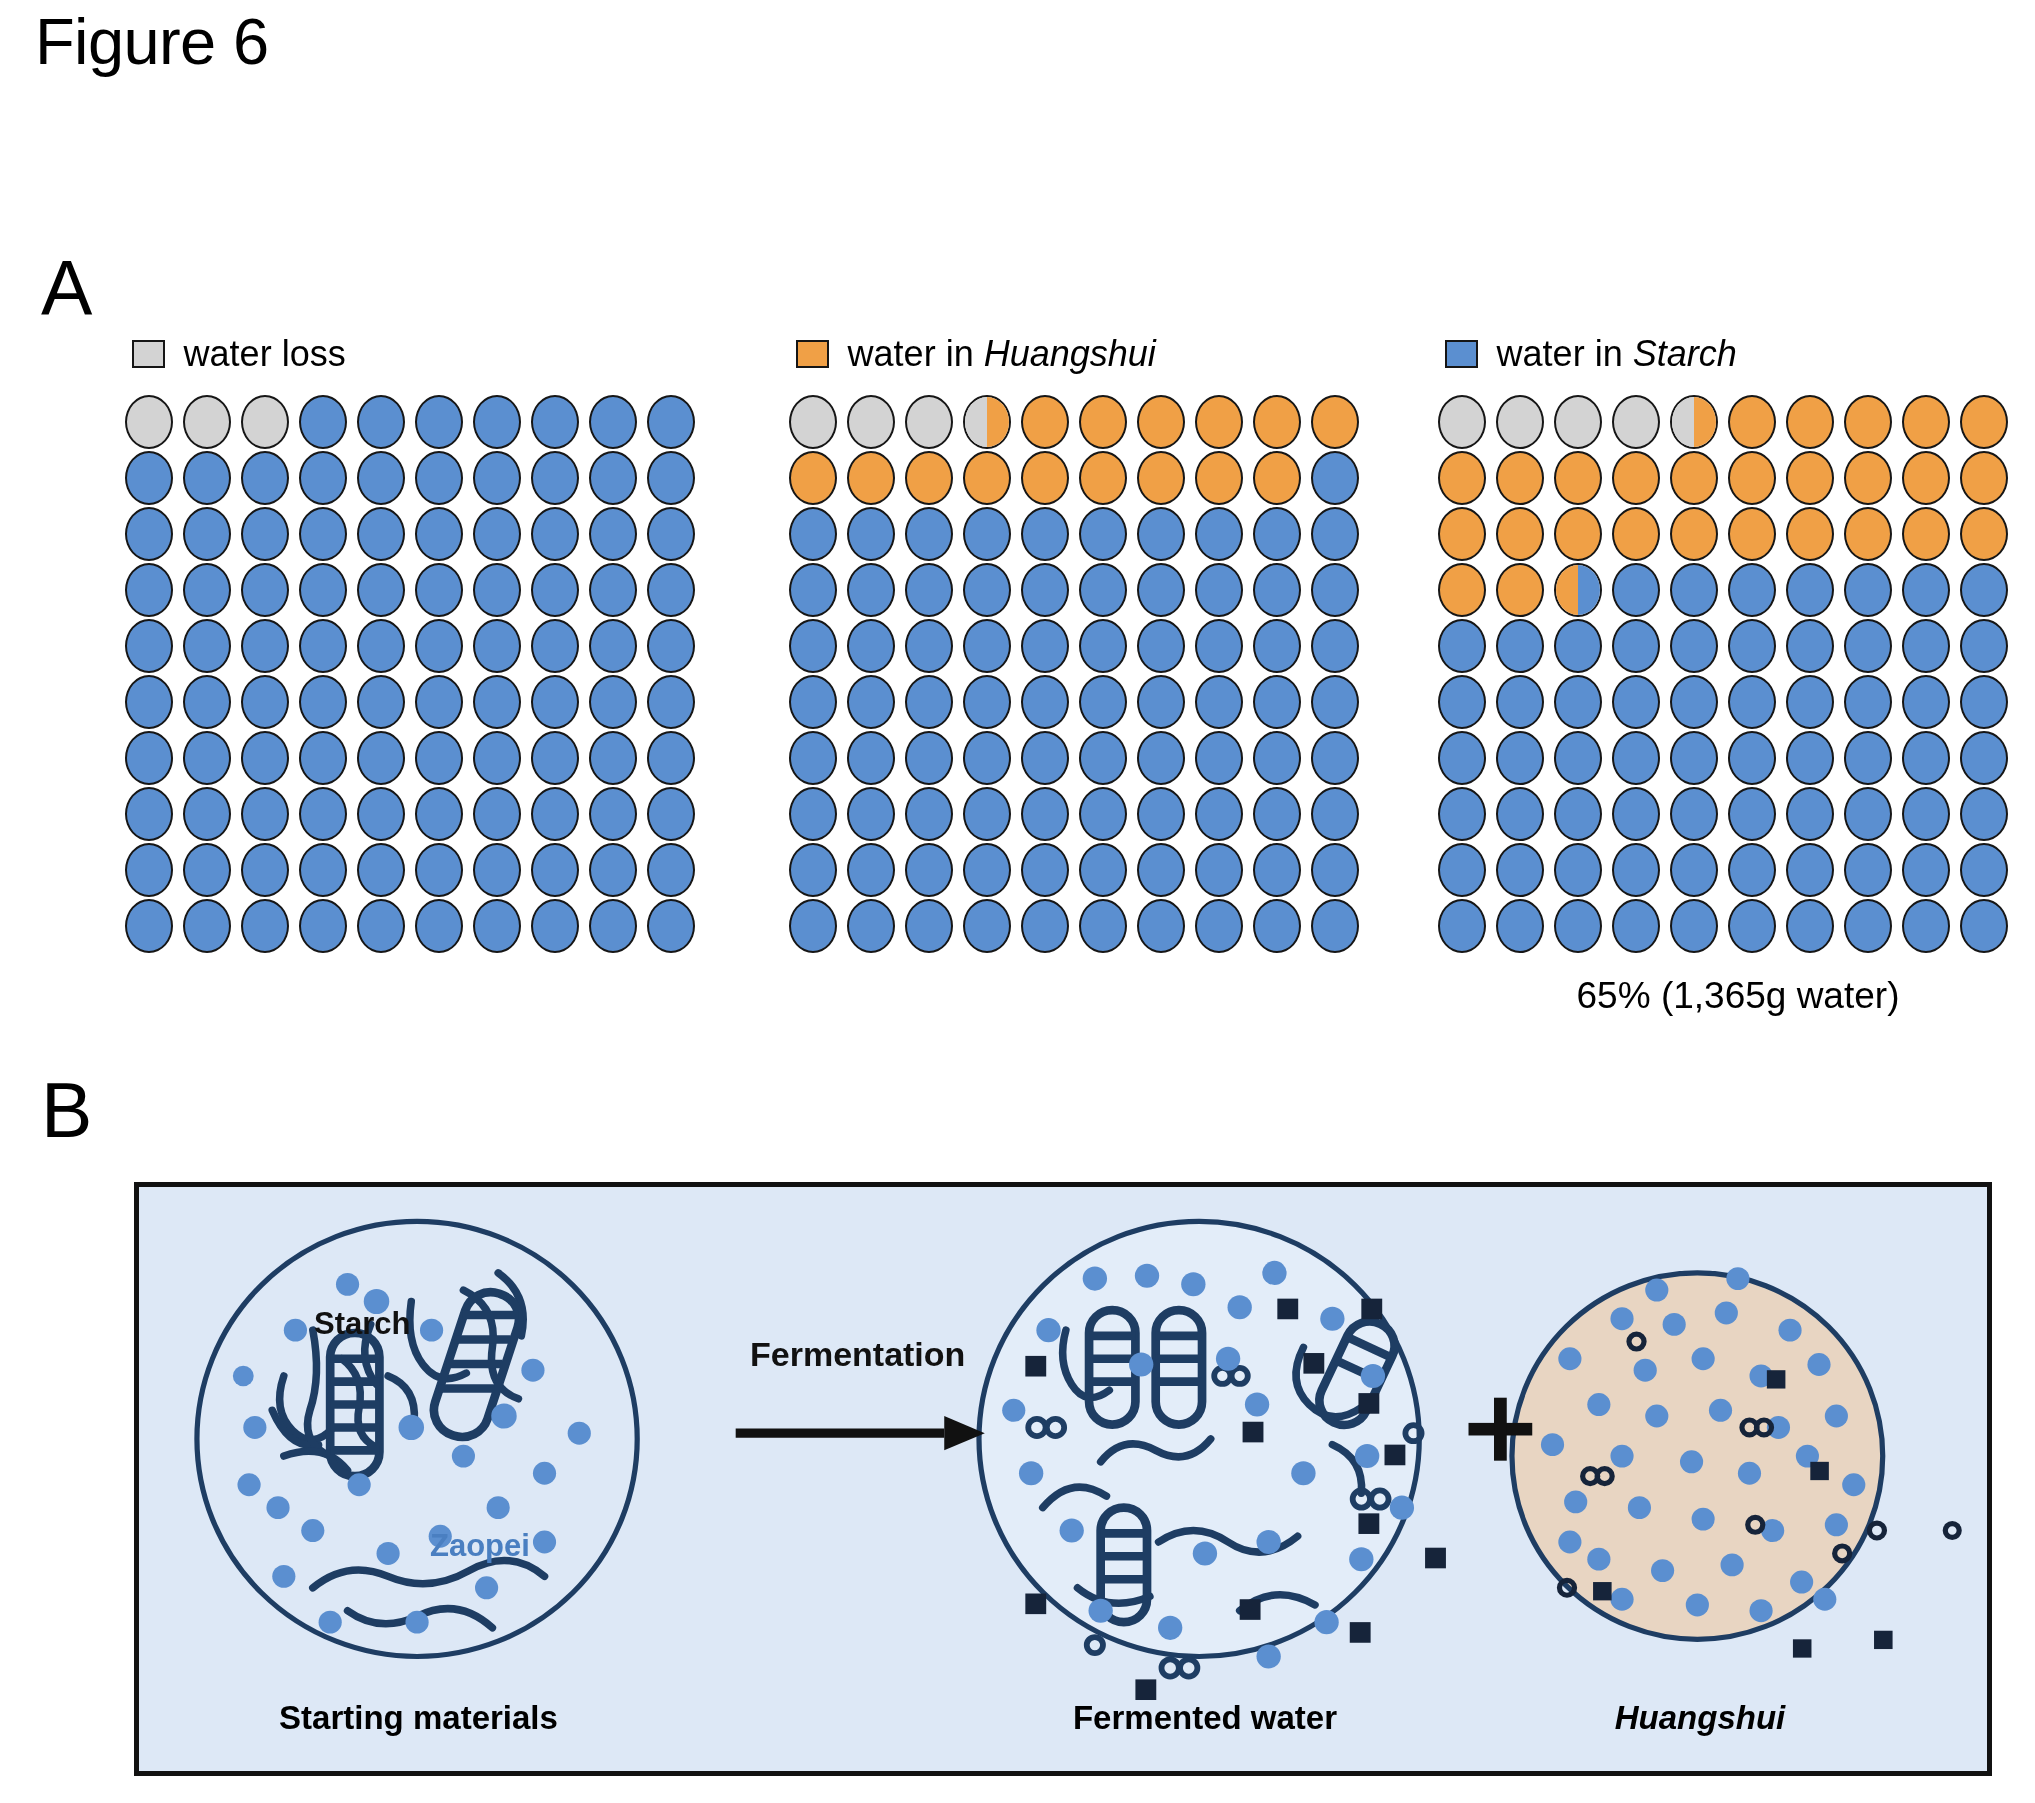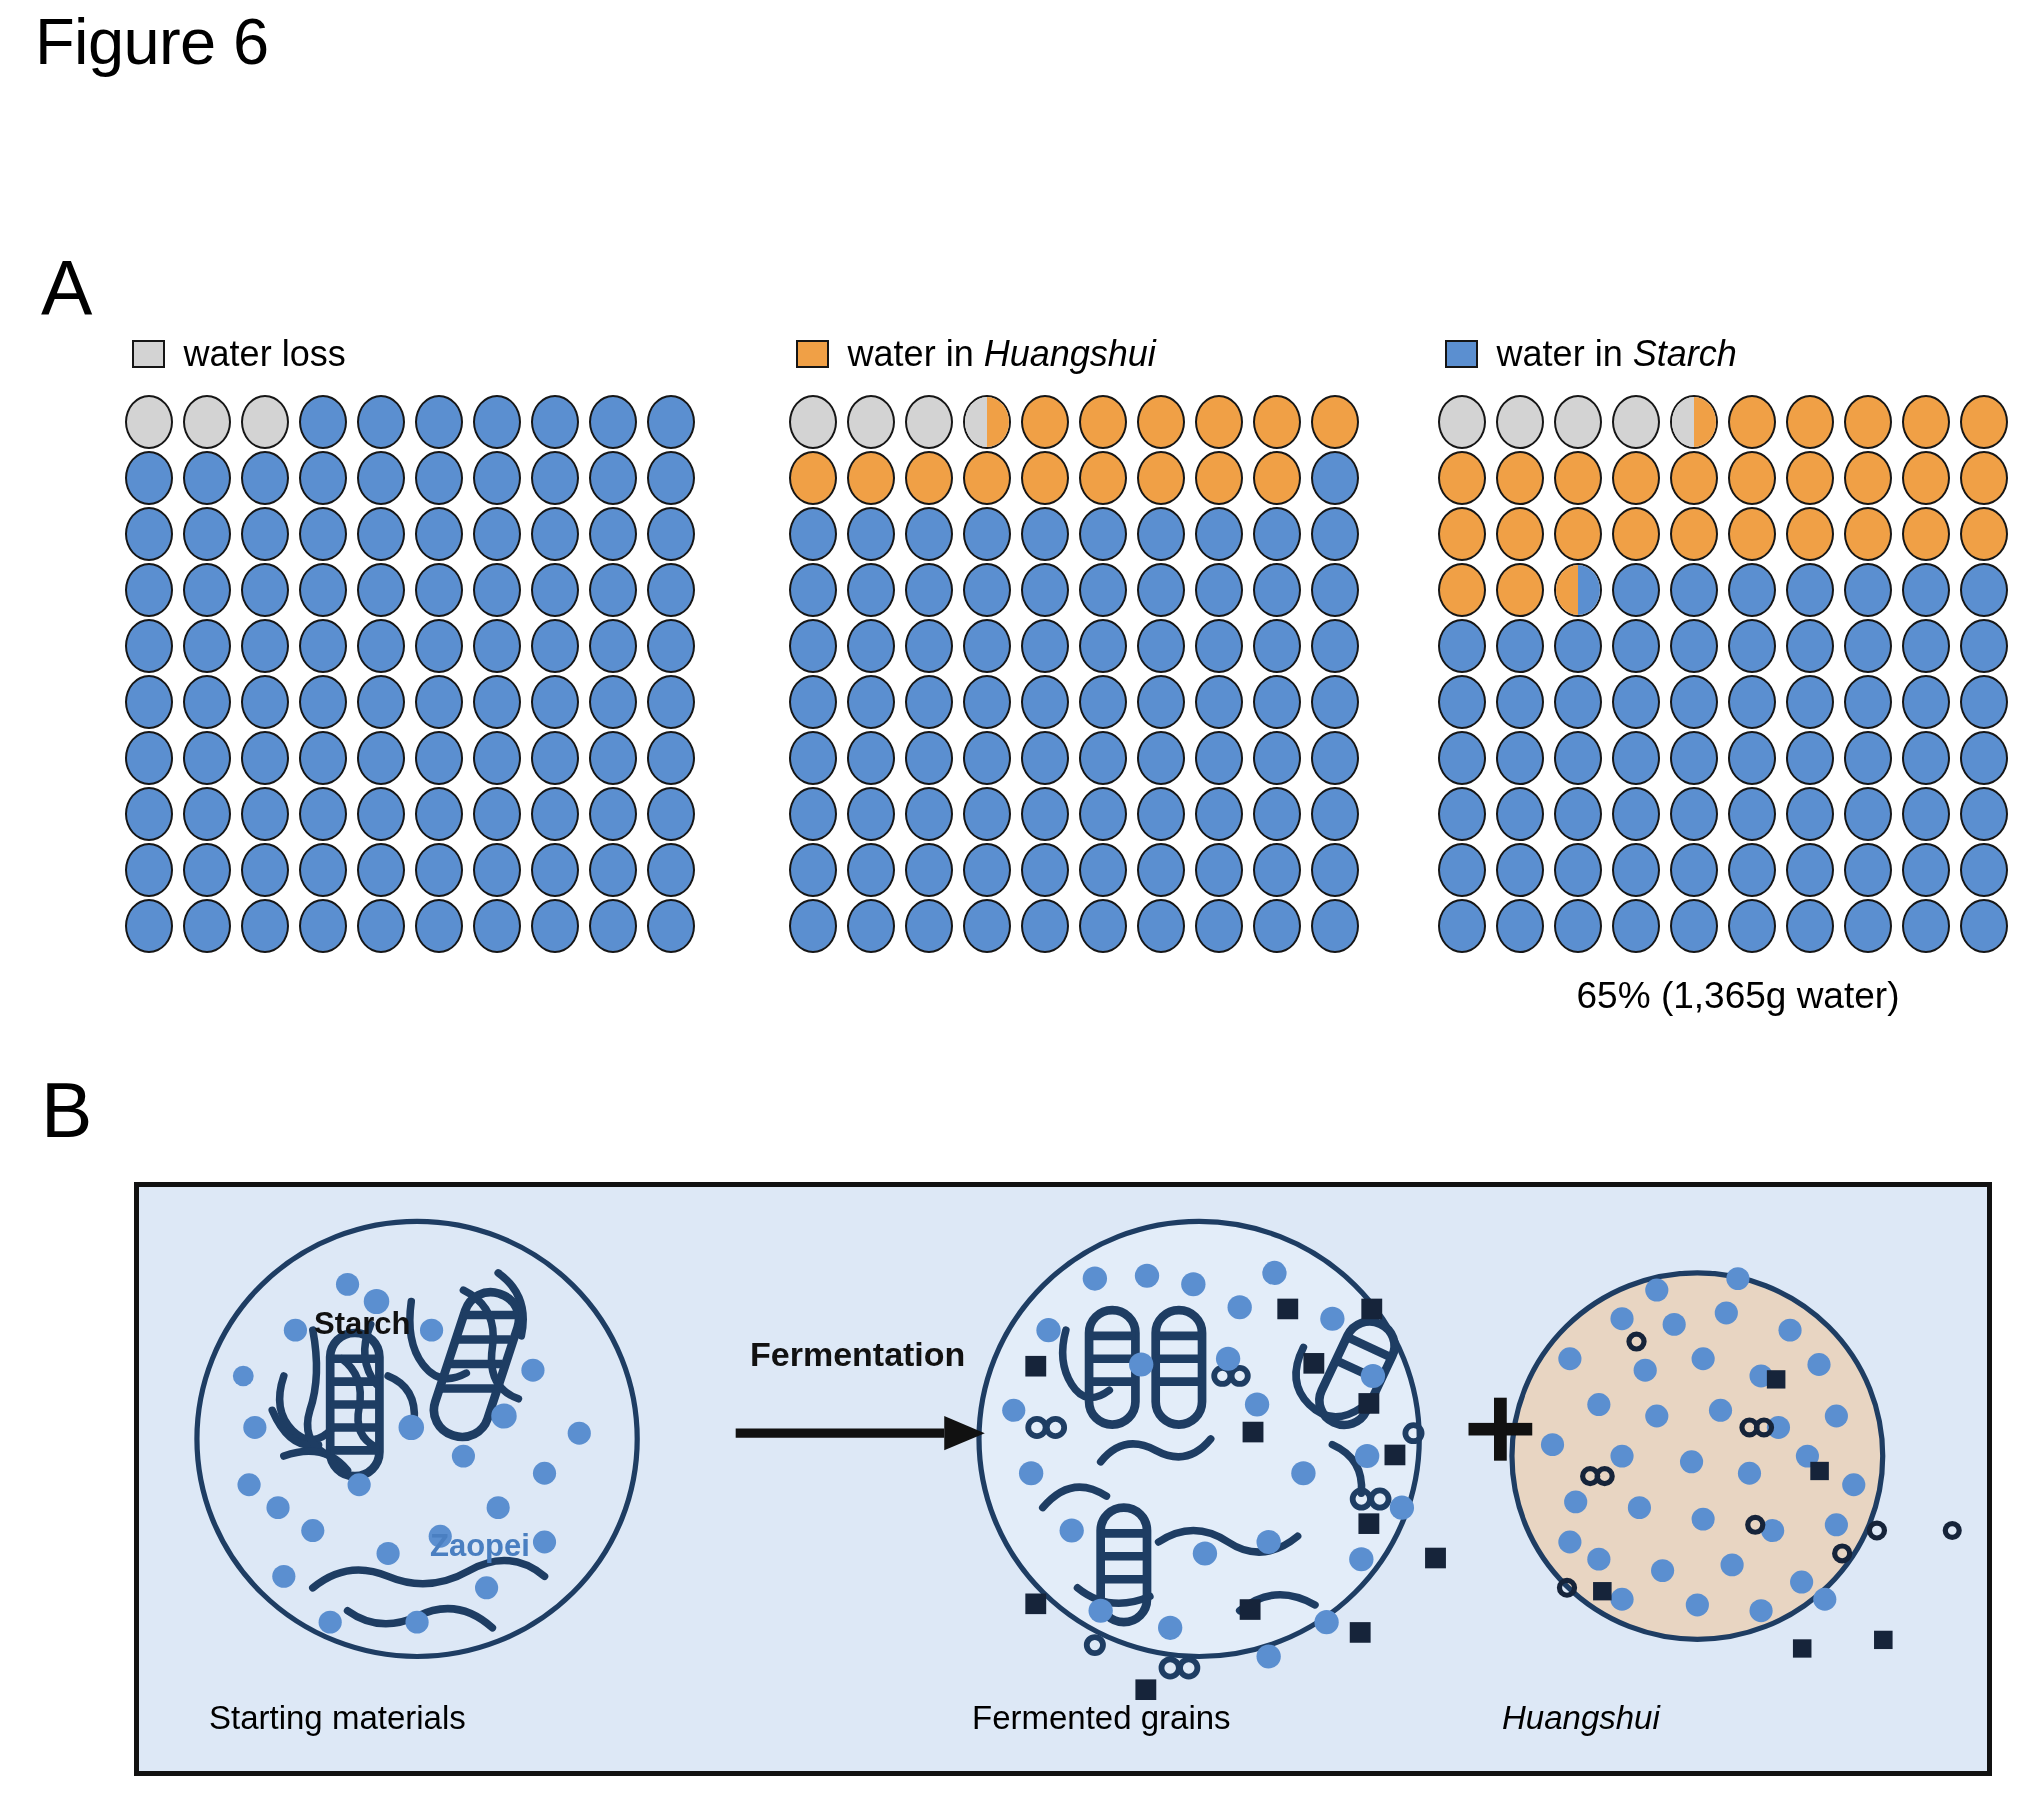--- a/index.html
+++ b/index.html
@@ -57,21 +57,21 @@
 
   
   #panel-b{
     position:absolute; left:134px; top:1182px;
     width:1858px; height:594px;
     background:#dde8f6; border:5.2px solid #111111; box-sizing:border-box;
   }
   #panel-b-svg{ position:absolute; left:0; top:0; width:100%; height:100%; }
 
   .bcap{
-    position:absolute; font-size:33px; font-weight:normal; 
+    position:absolute; font-size:33px; font-weight:bold; text-align:center;
     white-space:nowrap; color:#000;
   }
   #bcap-0{ left:70px; top:512px; width:419px; }
   #bcap-1{ left:833px; top:512px; width:466px; }
   #bcap-2{ left:1363px; top:512px; width:396px; font-style:italic; }
 
   .inlabel{ position:absolute; font-size:31px; font-weight:bold; white-space:nowrap; }
   #label-starch{ left:175px; top:119px; color:#111111; }
   #label-water{ left:291px; top:341px; color:#4a7fc1; }
   #label-ferm{ left:611px; top:148px; color:#111111; font-size:34px; }
@@ -645,16 +645,16 @@
       <rect x="2995" y="775" width="32" height="32"></rect>
       <rect x="2855" y="790" width="32" height="32"></rect>
     </g>
   </svg>
 
   <div class="inlabel" id="label-starch">Starch</div>
   <div class="inlabel" id="label-water">Zaopei</div>
   <div class="inlabel" id="label-ferm">Fermentation</div>
 
   <div class="bcap" id="bcap-0">Starting materials</div>
-  <div class="bcap" id="bcap-1">Fermented grains</div>
+  <div class="bcap" id="bcap-1">Fermented water</div>
   <div class="bcap" id="bcap-2">Huangshui</div>
 </div>
 
 
 </body></html>

